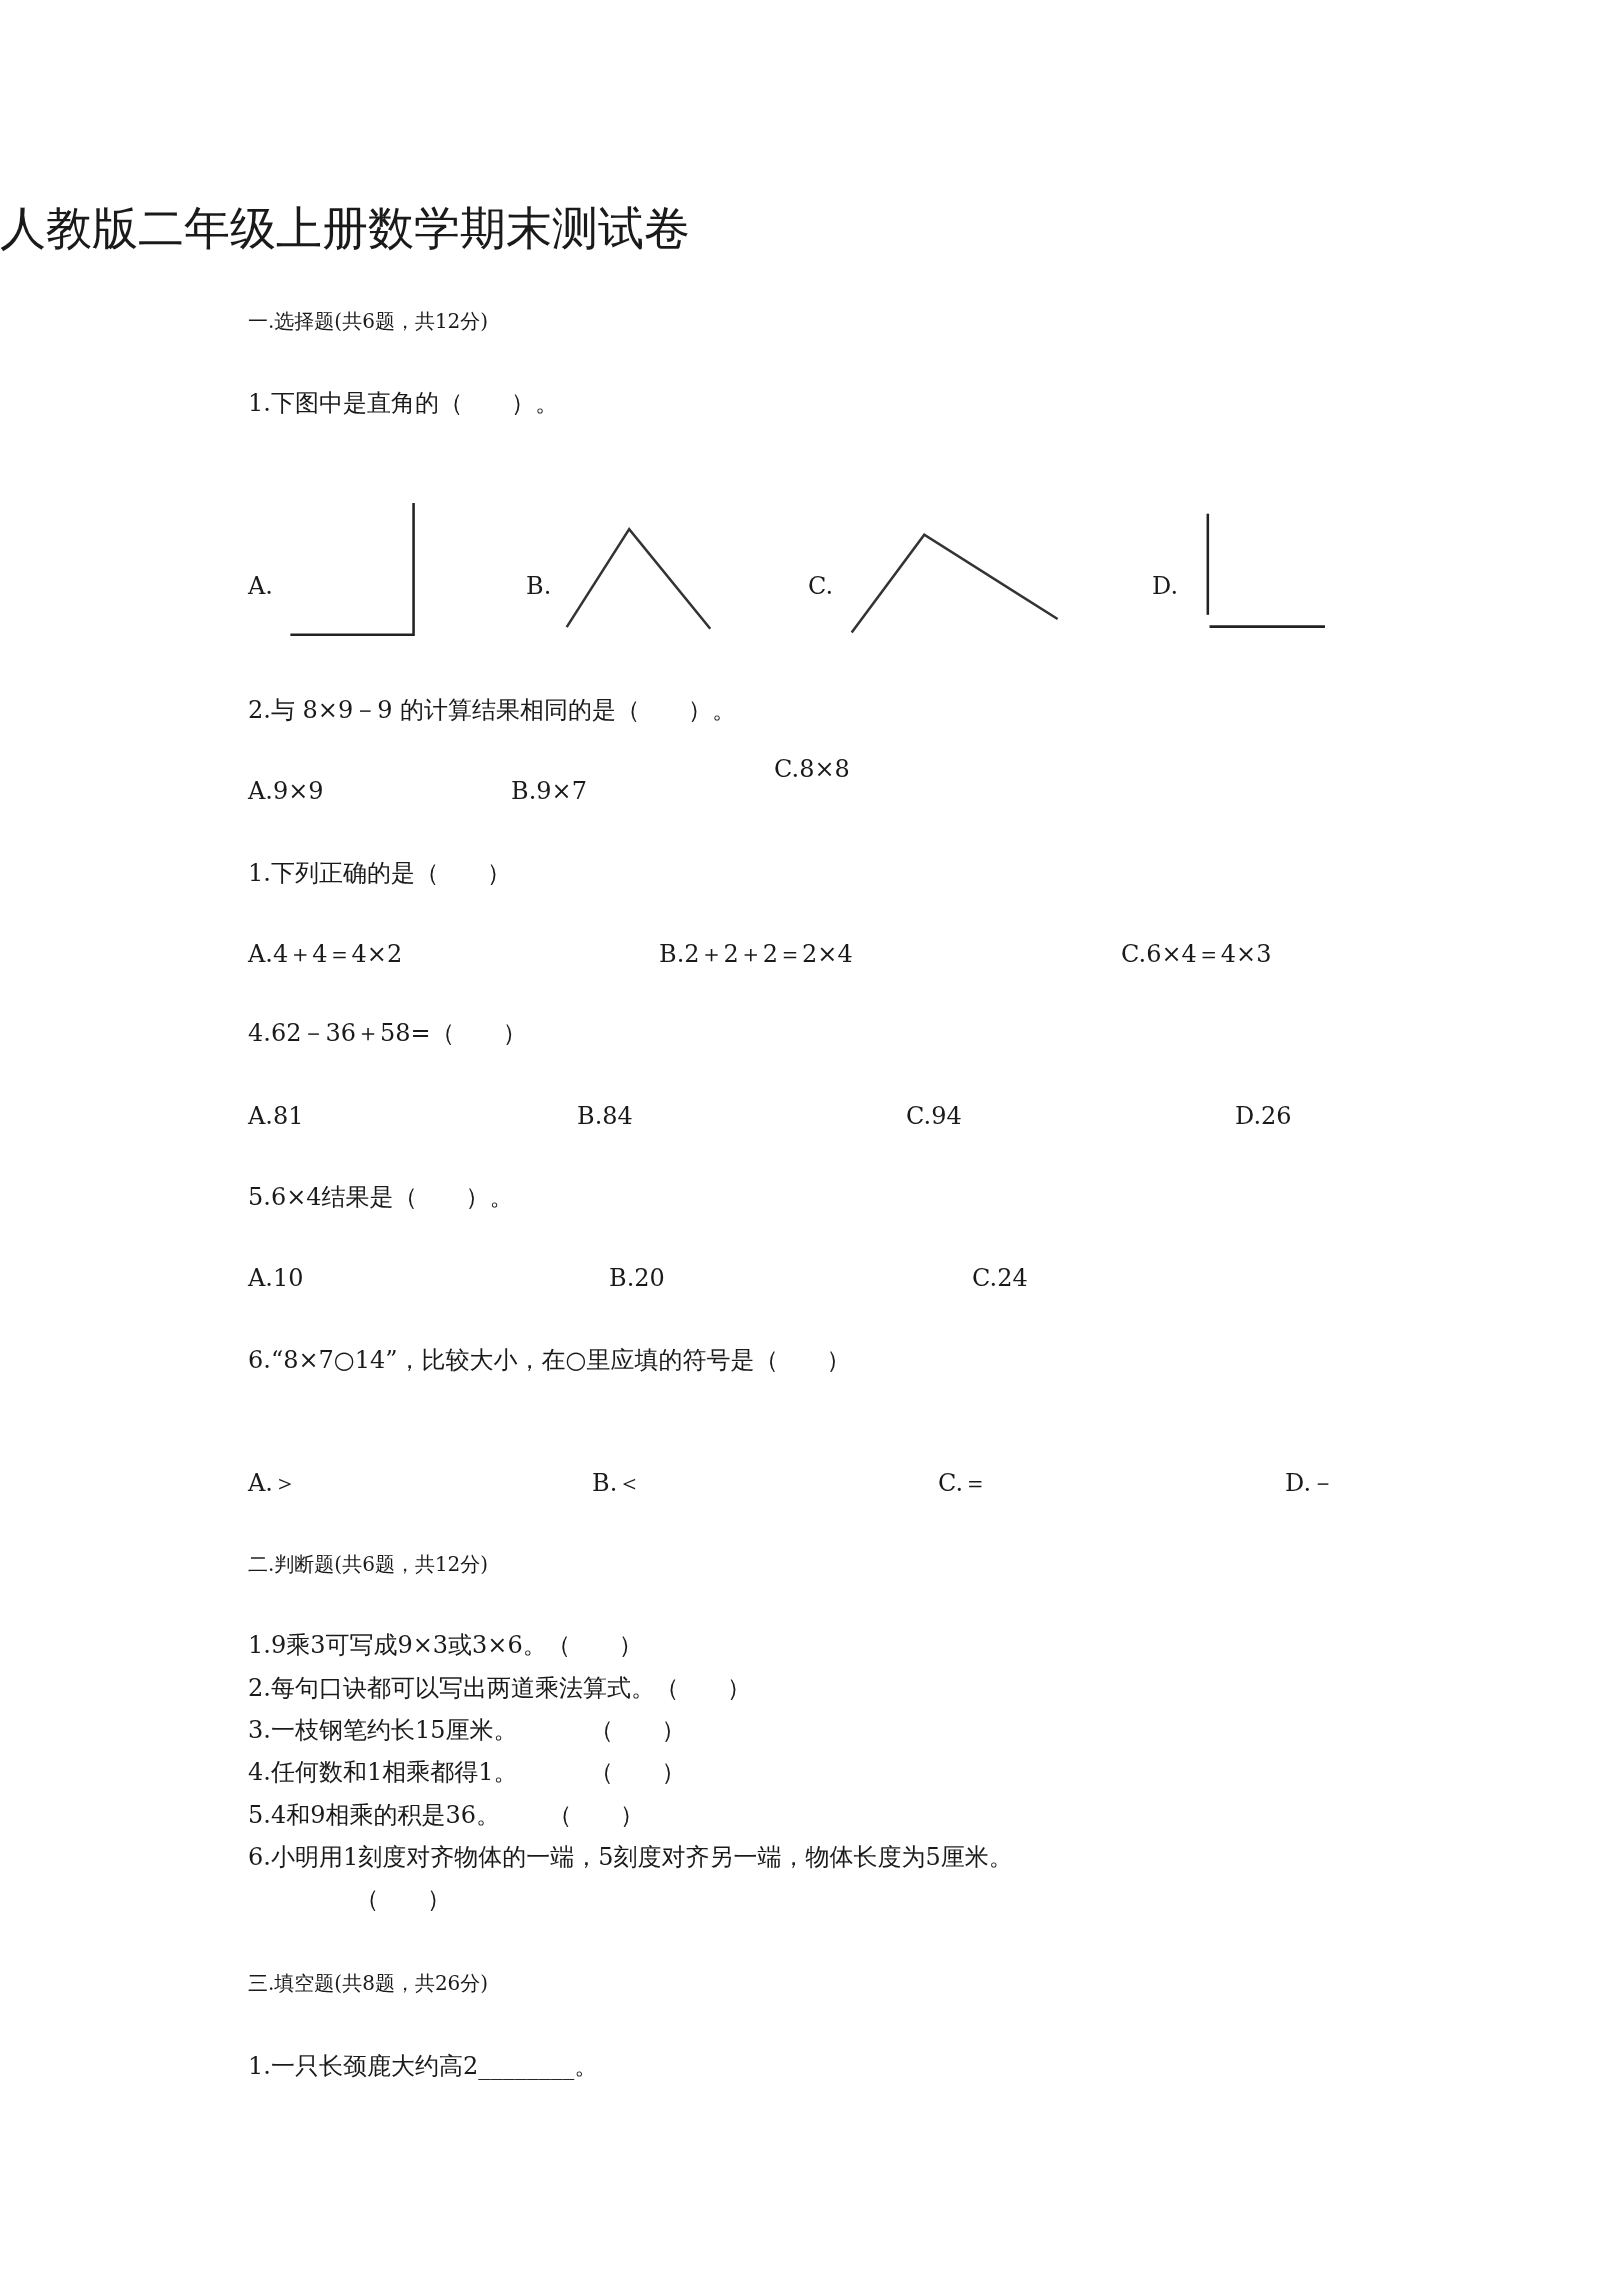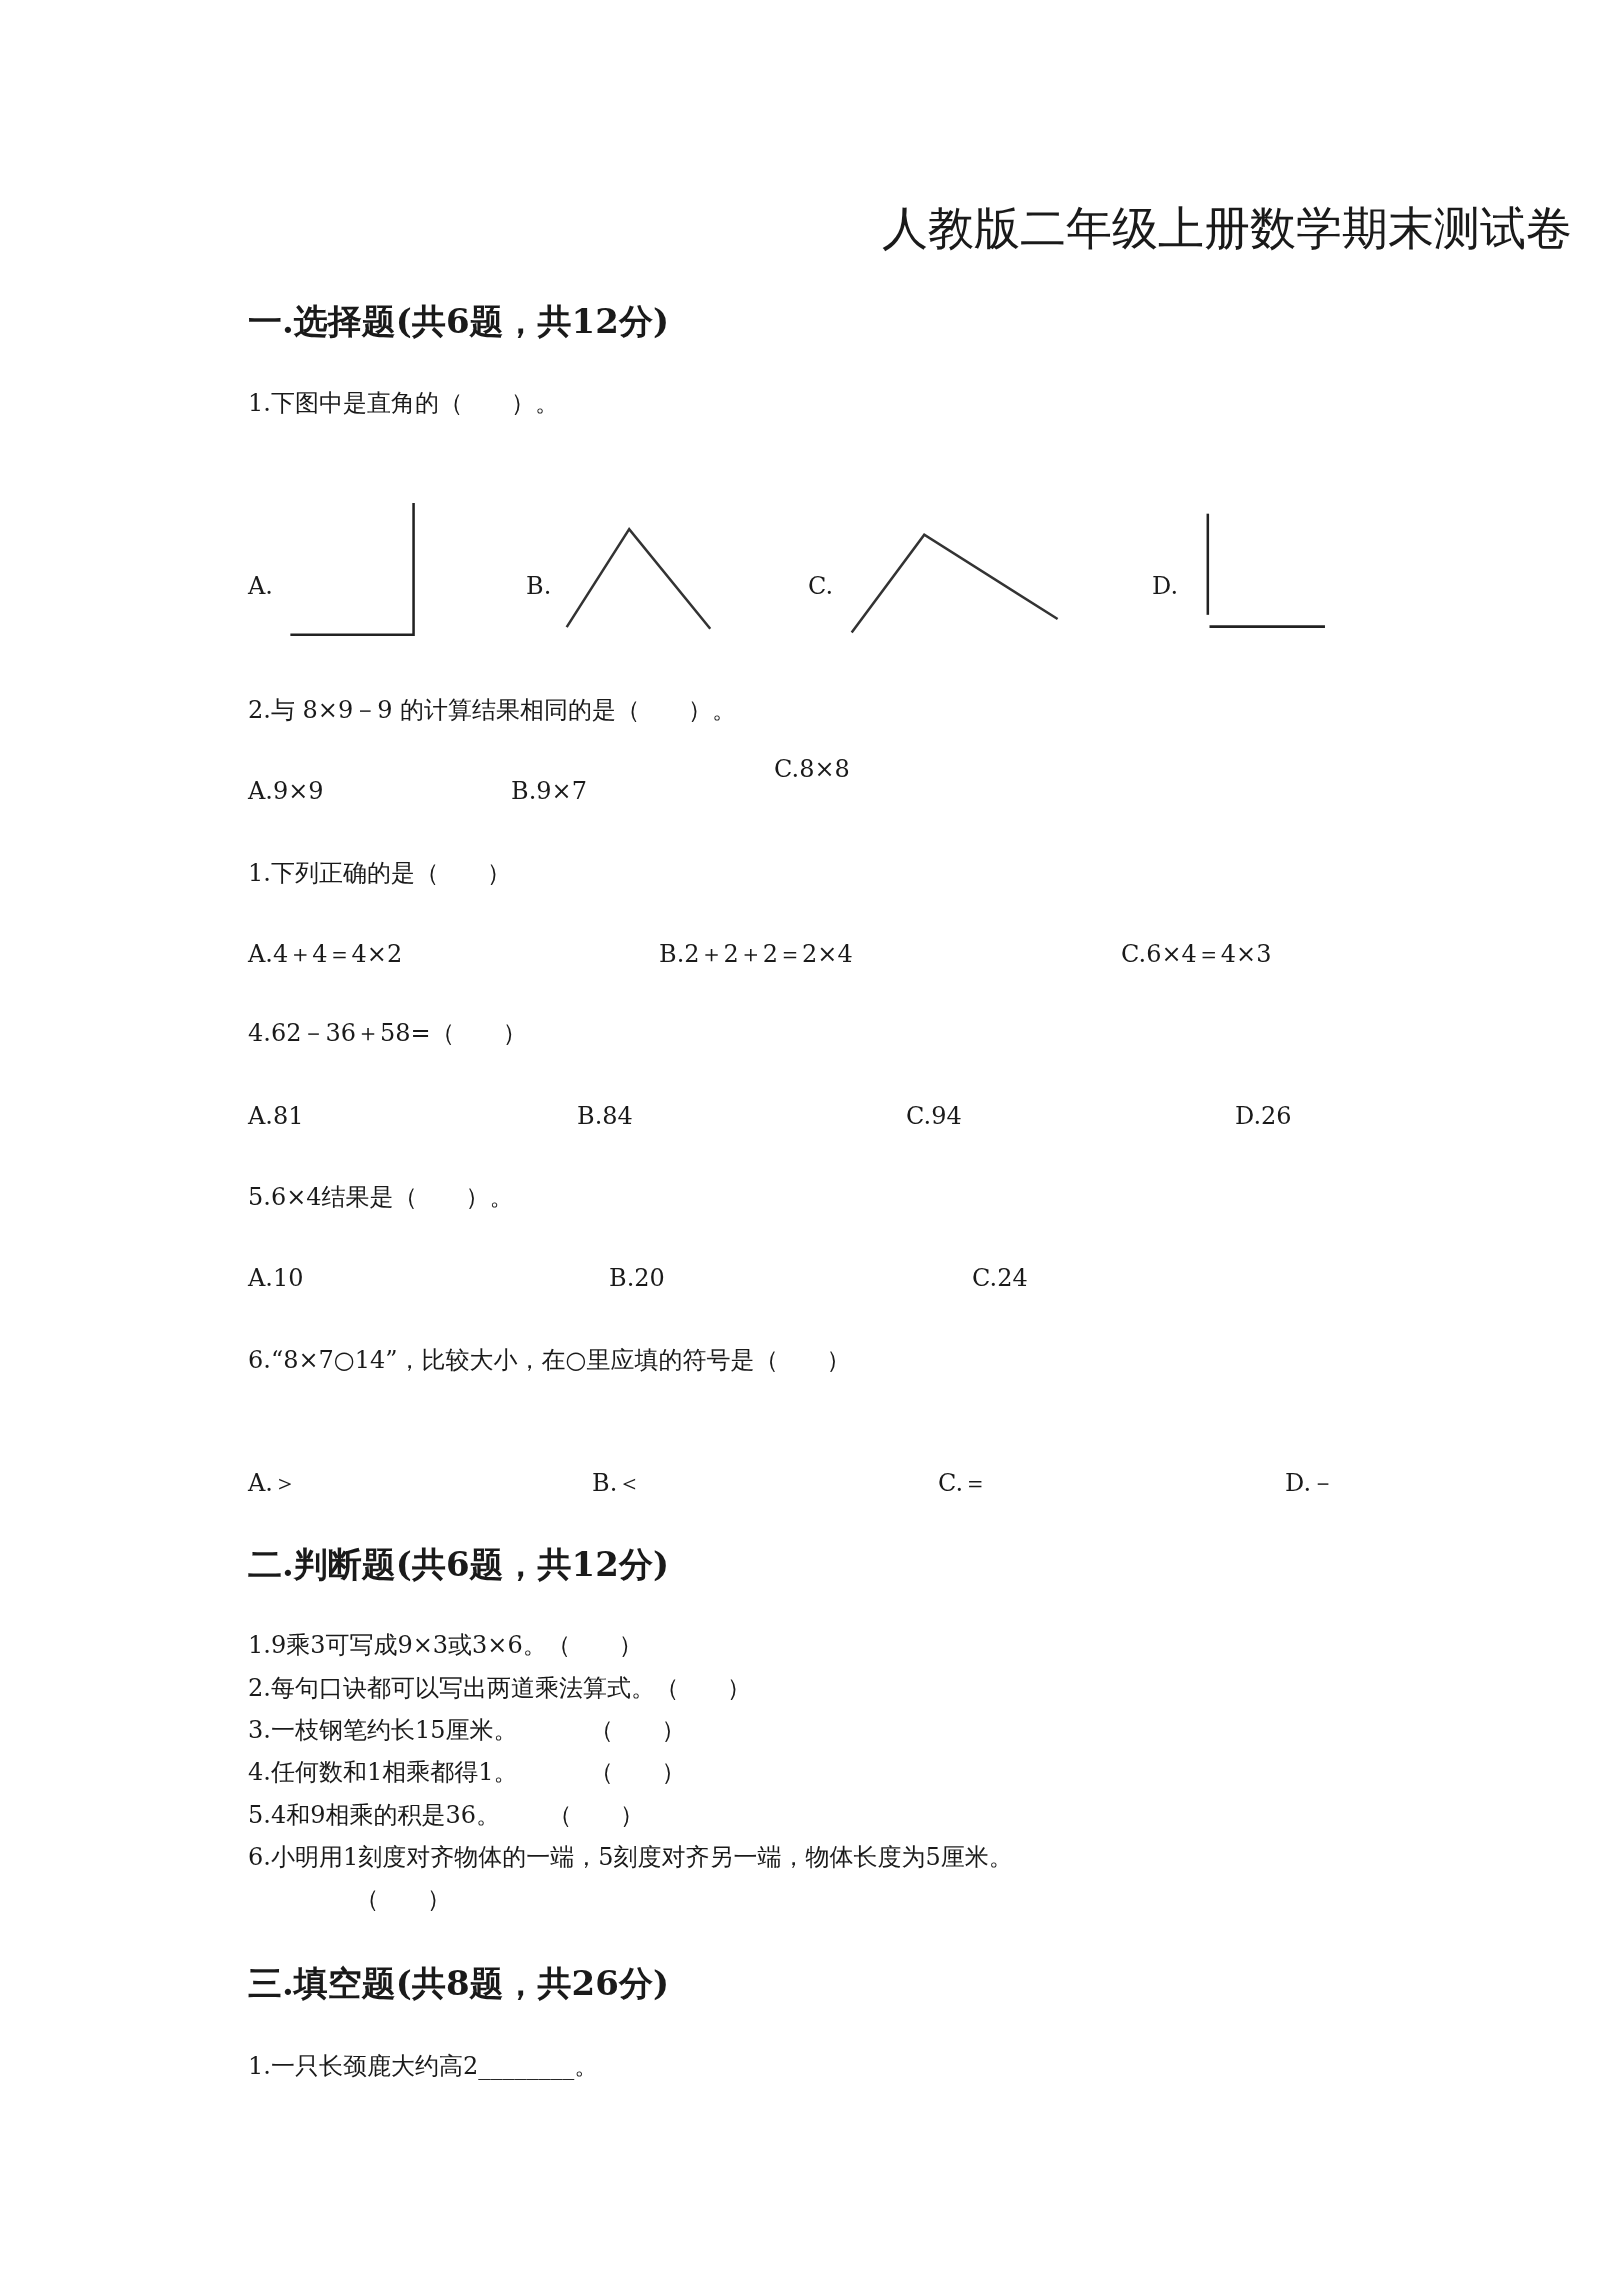--- a/index.html
+++ b/index.html
@@ -1,20 +1,20 @@
 <!DOCTYPE html>
 <html style="font-size:13.5px"><head>
 <meta charset="utf-8">
 <style>
   html, body { margin:0; padding:0; background:#ffffff; }
   body { width:1623px; height:2295px; position:relative; overflow:hidden;
          font-family:"DejaVu Serif","Liberation Serif",serif; color:#1a1a1a; }
   .abs { position:absolute; white-space:nowrap; }
-  .title { left:0; width:1556px; top:201px; text-align:right; font-size:46px; line-height:54px;margin-left:16px; }
-  .sec { font-size:34px; font-weight:bold; line-height:34px; }
+  .title { left:0; width:1556px; top:201px; text-align:left; font-size:46px; line-height:54px; }
+  .sec { font-size:20px; font-weight:normal; line-height:34px; }
   .txt { font-size:24px; line-height:34px; }
   svg.fig { position:absolute; overflow:visible; }
 </style>
 </head>
 <body>
 
 <div class="abs title">人教版二年级上册数学期末测试卷</div>
 
 <div class="abs sec" style="left:248px;top:304px">一.选择题(共6题，共12分)</div>
 

